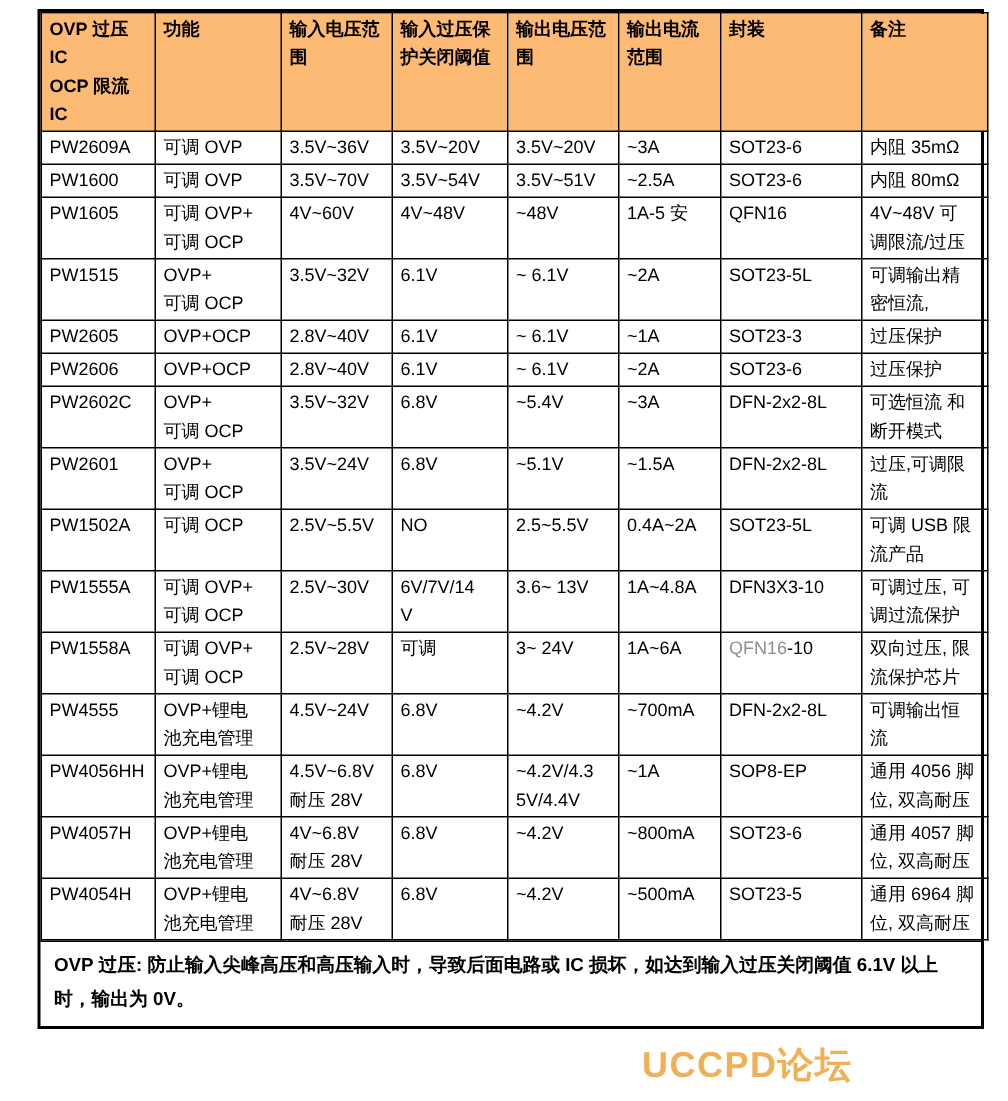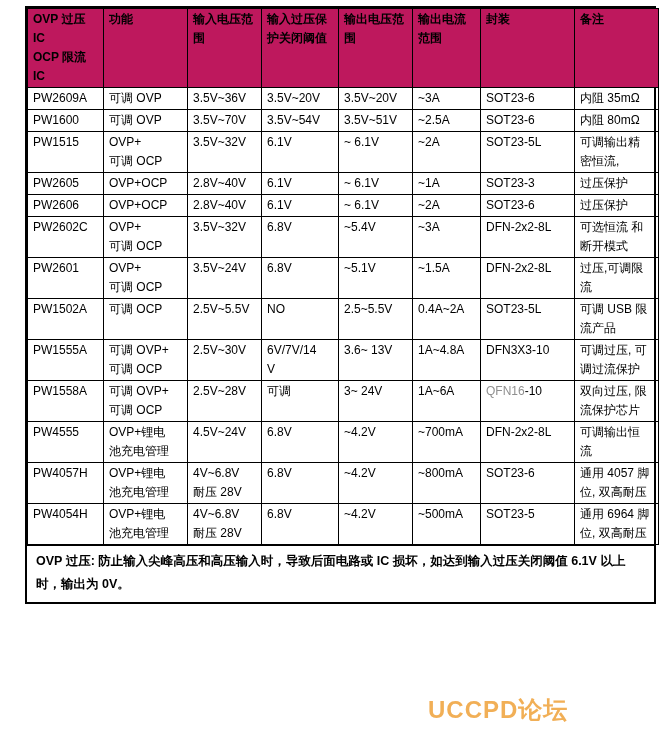--- a/index.html
+++ b/index.html
@@ -35,21 +35,21 @@
     font-size: 12px;
     line-height: 19px;
     text-align: left;
     vertical-align: top;
     color: #000000;
     white-space: pre-line;
     overflow: hidden;
     box-sizing: border-box;
   }
   table.ic-table th {
-    background: #be185d;
+    background: #fdba74;
     font-weight: bold;
     height: 42px;
   }
   .gray-text { color: #8f8f8f; }
   .footer-notes {
     border-top: 1px solid #000000;
     padding: 4px 9px 6px 9px;
   }
   .footer-notes p {
     margin: 0;
@@ -119,20 +119,32 @@
           <td>PW1600</td>
           <td>可调 OVP</td>
           <td>3.5V~70V</td>
           <td>3.5V~54V</td>
           <td>3.5V~51V</td>
           <td>~2.5A</td>
           <td>SOT23-6</td>
           <td>内阻 80mΩ</td>
         </tr>
         <tr>
+          <td>PW1605</td>
+          <td>可调 OVP+
+可调 OCP</td>
+          <td>4V~60V</td>
+          <td>4V~48V</td>
+          <td>~48V</td>
+          <td>1A-5 安</td>
+          <td>QFN16</td>
+          <td>4V~48V 可
+调限流/过压</td>
+        </tr>
+        <tr>
           <td>PW1515</td>
           <td>OVP+
 可调 OCP</td>
           <td>3.5V~32V</td>
           <td>6.1V</td>
           <td>~ 6.1V</td>
           <td>~2A</td>
           <td>SOT23-5L</td>
           <td>可调输出精
 密恒流,</td>
@@ -223,20 +235,34 @@
 池充电管理</td>
           <td>4.5V~24V</td>
           <td>6.8V</td>
           <td>~4.2V</td>
           <td>~700mA</td>
           <td>DFN-2x2-8L</td>
           <td>可调输出恒
 流</td>
         </tr>
         <tr>
+          <td>PW4056HH</td>
+          <td>OVP+锂电
+池充电管理</td>
+          <td>4.5V~6.8V
+耐压 28V</td>
+          <td>6.8V</td>
+          <td>~4.2V/4.3
+5V/4.4V</td>
+          <td>~1A</td>
+          <td>SOP8-EP</td>
+          <td>通用 4056 脚
+位, 双高耐压</td>
+        </tr>
+        <tr>
           <td>PW4057H</td>
           <td>OVP+锂电
 池充电管理</td>
           <td>4V~6.8V
 耐压 28V</td>
           <td>6.8V</td>
           <td>~4.2V</td>
           <td>~800mA</td>
           <td>SOT23-6</td>
           <td>通用 4057 脚

